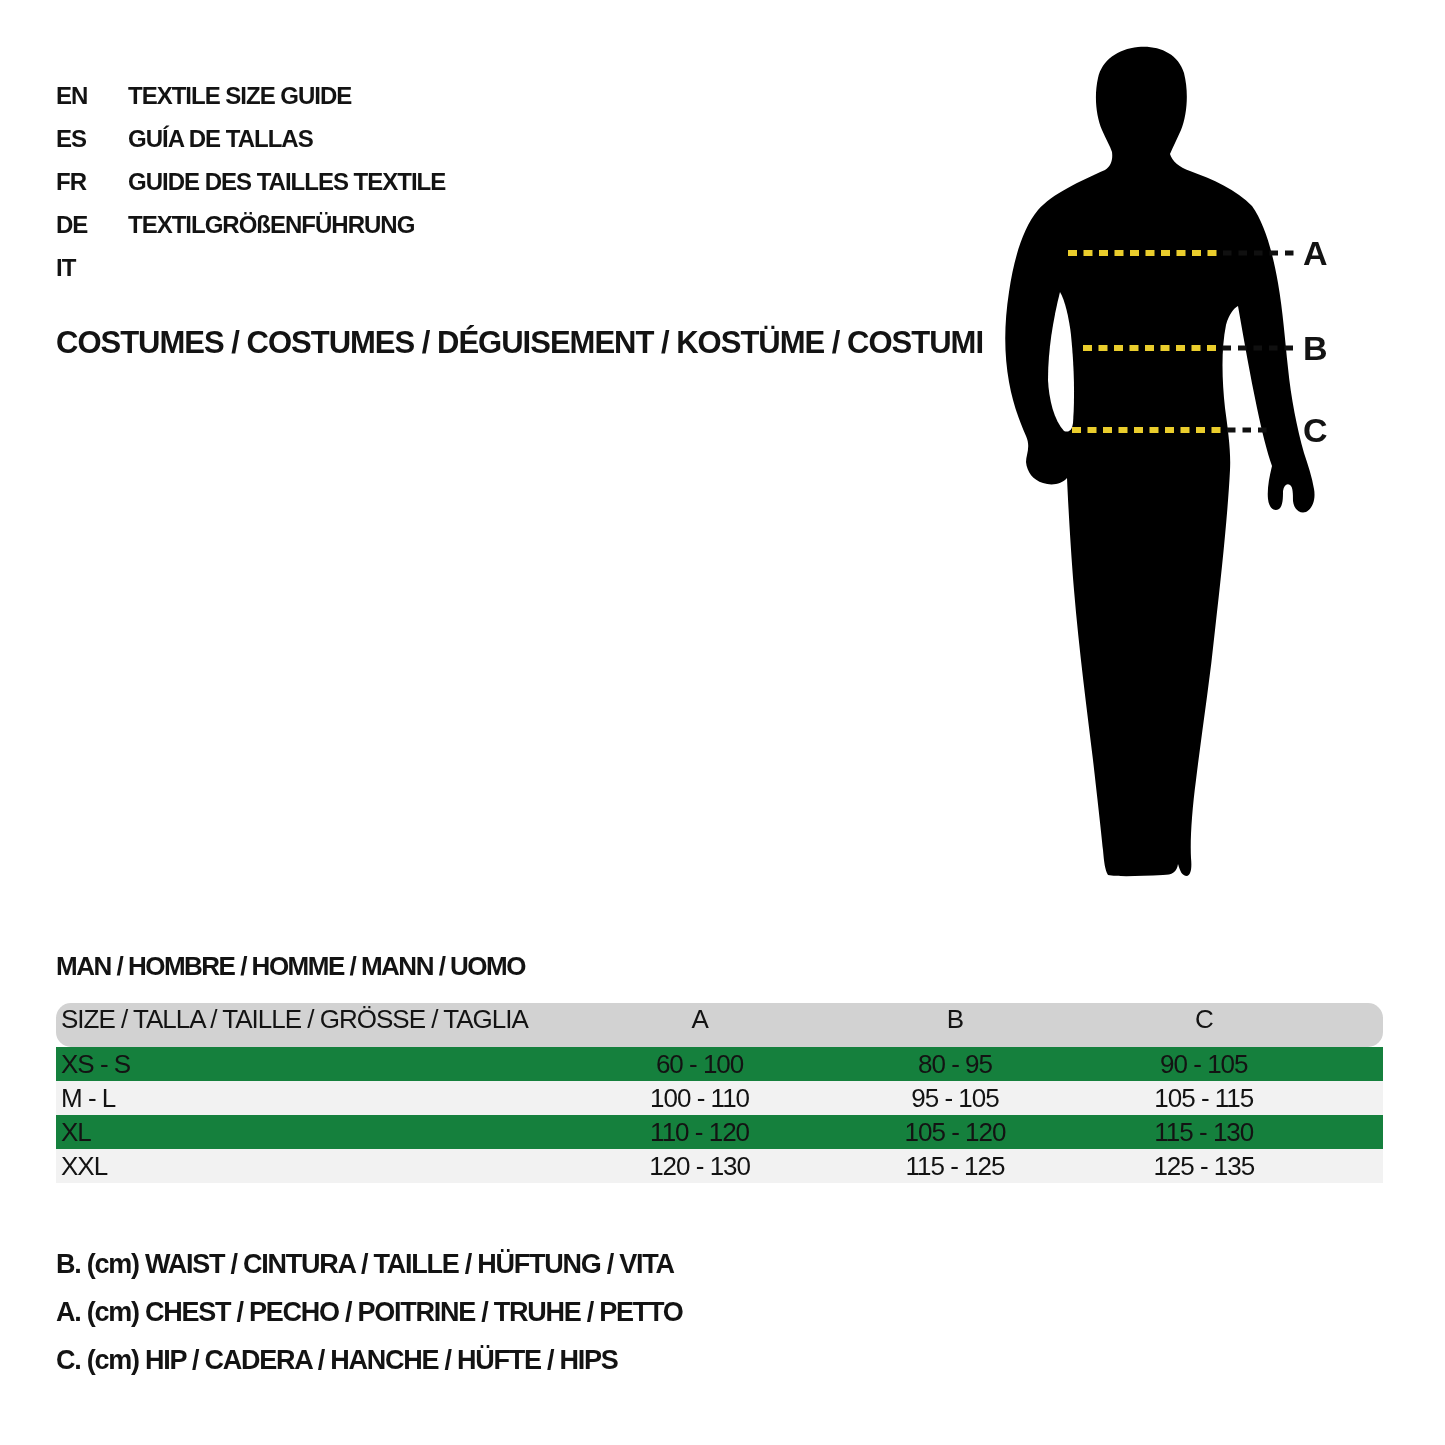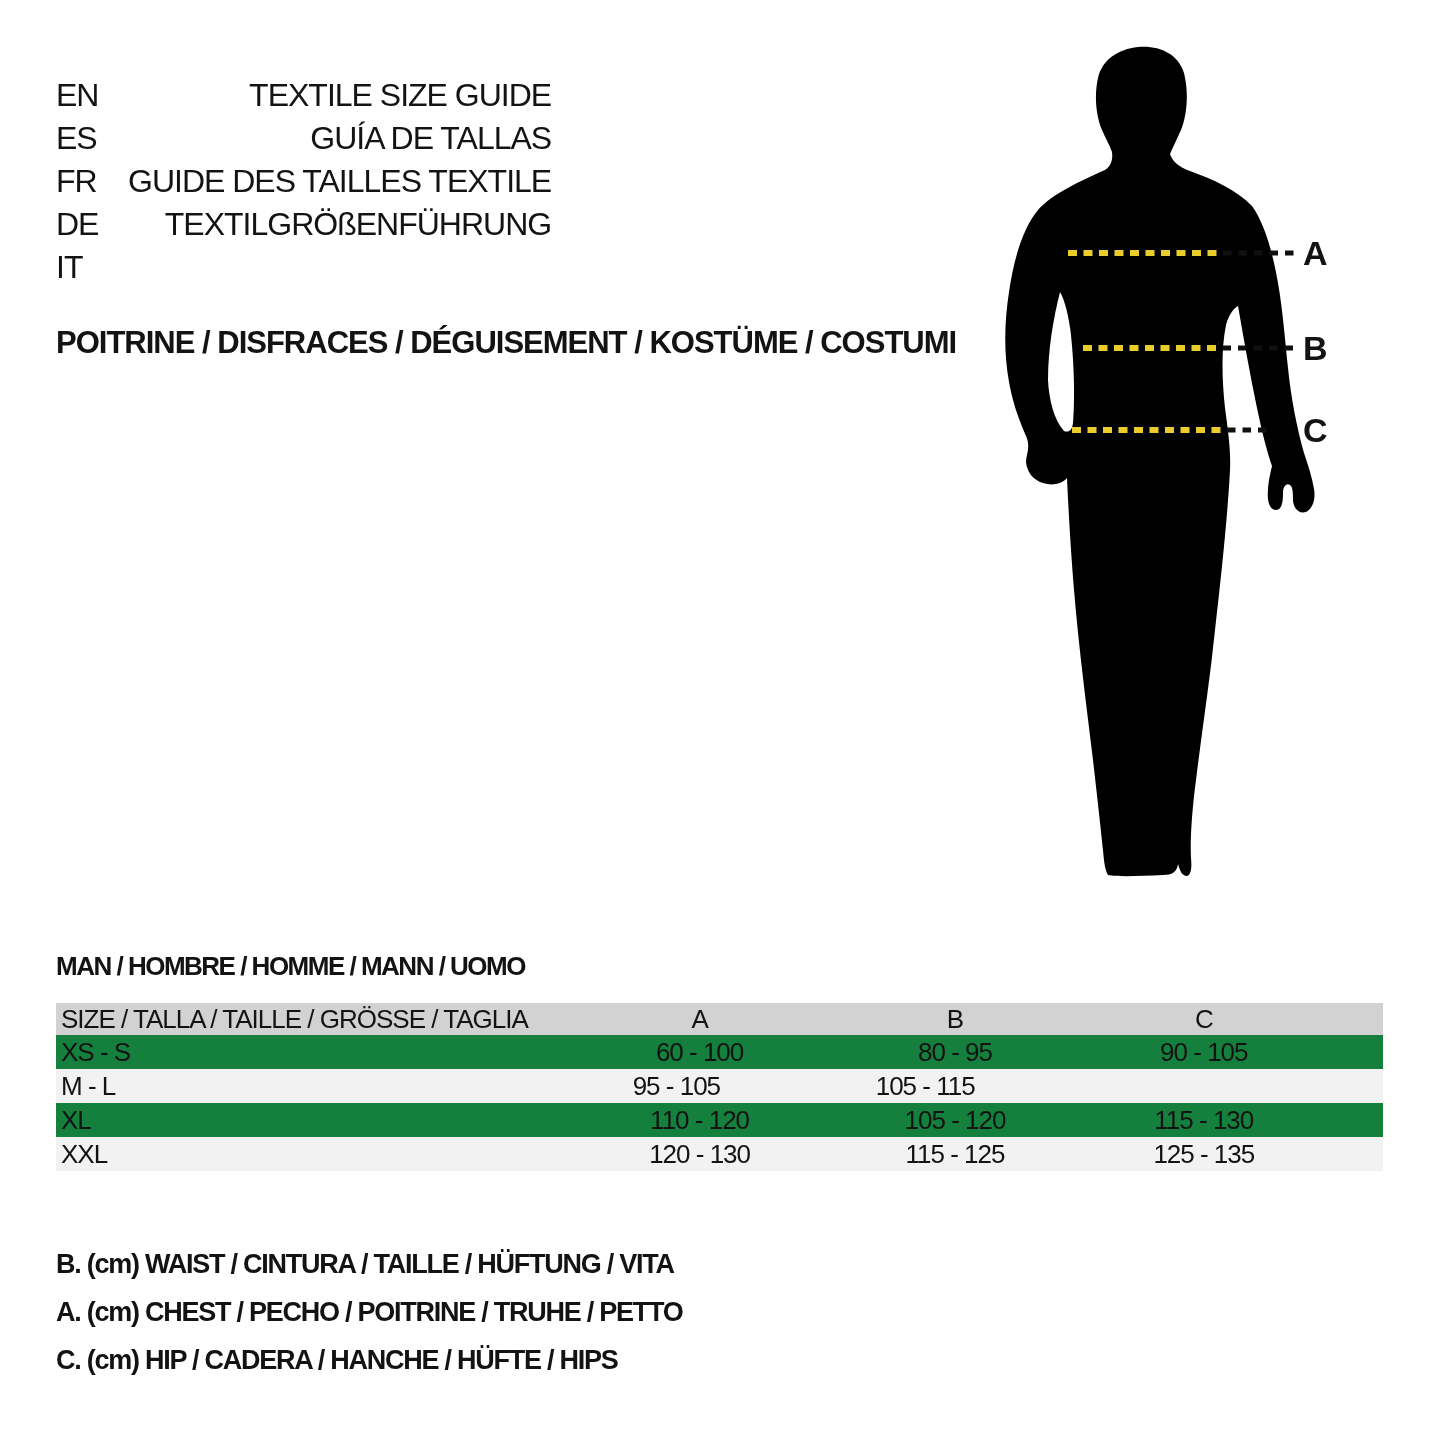--- a/index.html
+++ b/index.html
@@ -2,21 +2,21 @@
 <html><head>
 <meta charset="utf-8">
 <style>
   html,body{margin:0;padding:0;background:#ffffff;}
   .page{
     position:relative;width:1445px;height:1445px;background:#ffffff;
     font-family:"Liberation Sans",sans-serif;color:#131313;overflow:hidden;
   }
   
   .lang-block{position:absolute;left:56px;top:74px;}
-  .lang-row{display:flex;height:43px;line-height:43px;font-size:32px;letter-spacing:-1px;font-weight:400;justify-content:space-between;}
+  .lang-row{display:flex;height:43px;line-height:43px;font-size:24px;letter-spacing:-1px;font-weight:700;}
   .lang-code{width:72px;flex:0 0 72px;}
   .lang-label{white-space:nowrap;}
   
   .costumes{
     position:absolute;left:56px;top:326px;font-size:31px;line-height:34px;
     font-weight:700;letter-spacing:-1px;white-space:nowrap;
   }
   
   .figure-svg{position:absolute;left:990px;top:35px;width:340px;height:860px;}
   .measure-label{
@@ -25,21 +25,21 @@
   }
   .ml-a{top:231px;} .ml-b{top:326px;} .ml-c{top:408px;}
   
   .man-heading{
     position:absolute;left:56px;top:950px;font-size:26px;line-height:32px;
     letter-spacing:-1.5px;font-weight:600;white-space:nowrap;
   }
   
   .size-table{position:absolute;left:56px;top:1003px;width:1327px;font-size:26px;letter-spacing:-1px;}
   .t-row{display:flex;height:34px;line-height:34px;background:#15803d;}
-  .t-row.head{height:32px;line-height:32px;background:#d2d2d2;}
+  .t-row.head{height:44px;line-height:32px;background:#d2d2d2;border-radius:15px;}
   .t-row.alt{background:#f2f2f2;justify-content:space-between;}
   .c-label{flex:0 0 38%;padding-left:5px;box-sizing:border-box;text-align:left;white-space:nowrap;}
   .c-a{flex:0 0 21%;text-align:center;}
   .c-b{flex:0 0 17.5%;text-align:center;}
   .c-c{flex:0 0 20%;text-align:center;}
   .c-fill{flex:1 1 auto;}
   
   .notes{position:absolute;left:56px;top:1240px;}
   .note-row{height:48px;line-height:48px;font-size:27px;letter-spacing:-1.25px;font-weight:600;white-space:nowrap;}
 </style>
@@ -63,21 +63,21 @@
     </div>
     <div class="lang-row">
       <span class="lang-code">DE</span>
       <span class="lang-label">TEXTILGRÖßENFÜHRUNG</span>
     </div>
     <div class="lang-row">
       <span class="lang-code">IT</span>
     </div>
   </div>
 
-  <div class="costumes">POITRINE / DISFRACES / DÉGUISEMENT / KOSTÜME / COSTUMI</div>
+  <div class="costumes">COSTUMES / COSTUMES / DÉGUISEMENT / KOSTÜME / COSTUMI</div>
 
   <svg class="figure-svg" viewBox="990 35 340 860" xmlns="http://www.w3.org/2000/svg">
     <path fill="#000000" d="
       M 1138,47
       C 1118,49 1102,60 1098,78
       C 1094,96 1096,116 1102,130
       C 1106,139 1110,146 1112,152
       C 1113,160 1111,166 1105,170
       C 1080,181 1052,194 1038,210
       C 1023,228 1014,258 1009,292
@@ -152,20 +152,21 @@
     </div>
     <div class="t-row">
       <span class="c-label">XS - S</span>
       <span class="c-a">60 - 100</span>
       <span class="c-b">80 - 95</span>
       <span class="c-c">90 - 105</span>
       <span class="c-fill"></span>
     </div>
     <div class="t-row alt">
       <span class="c-label">M - L</span>
+      <span class="c-a">100 - 110</span>
       <span class="c-b">95 - 105</span>
       <span class="c-c">105 - 115</span>
       <span class="c-fill"></span>
     </div>
     <div class="t-row">
       <span class="c-label">XL</span>
       <span class="c-a">110 - 120</span>
       <span class="c-b">105 - 120</span>
       <span class="c-c">115 - 130</span>
       <span class="c-fill"></span>

